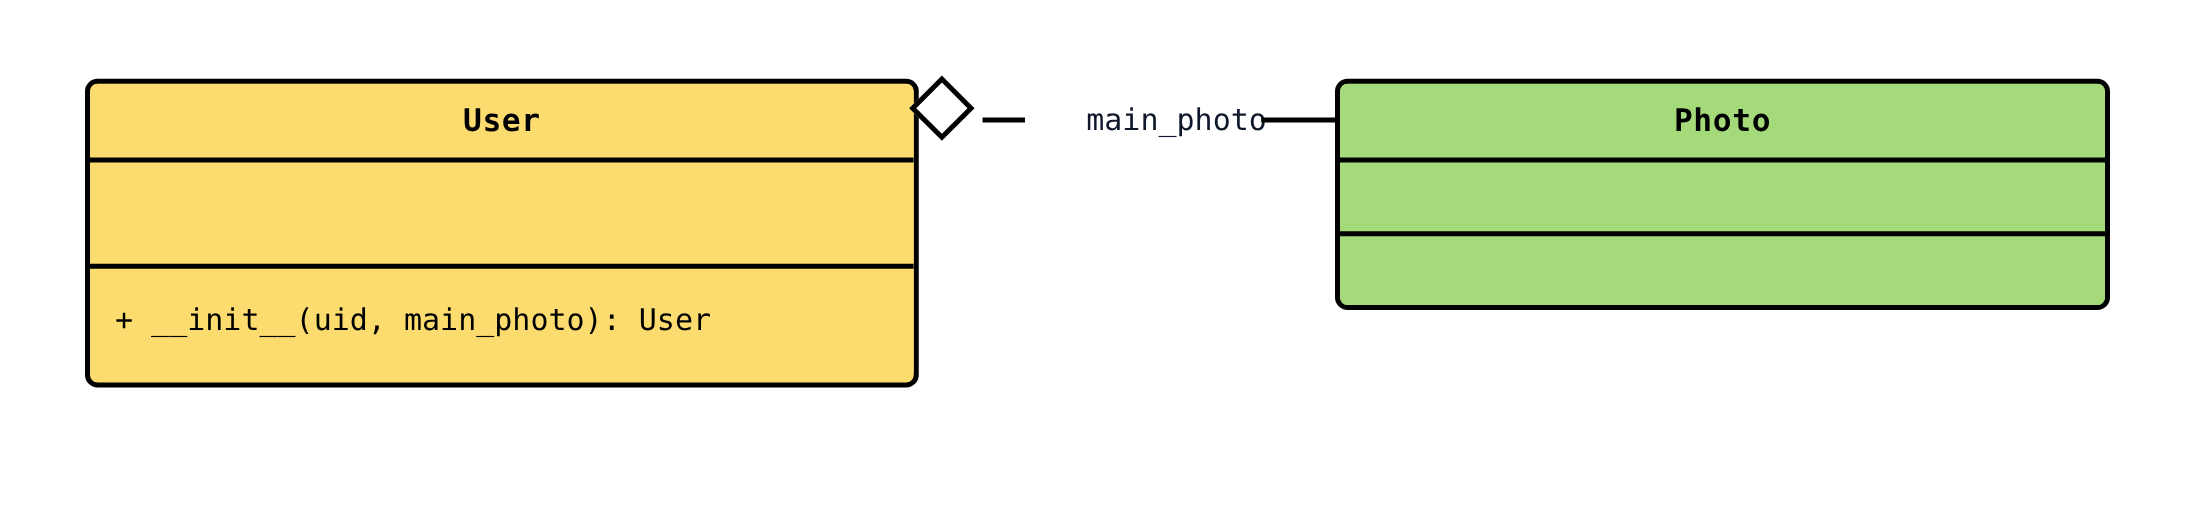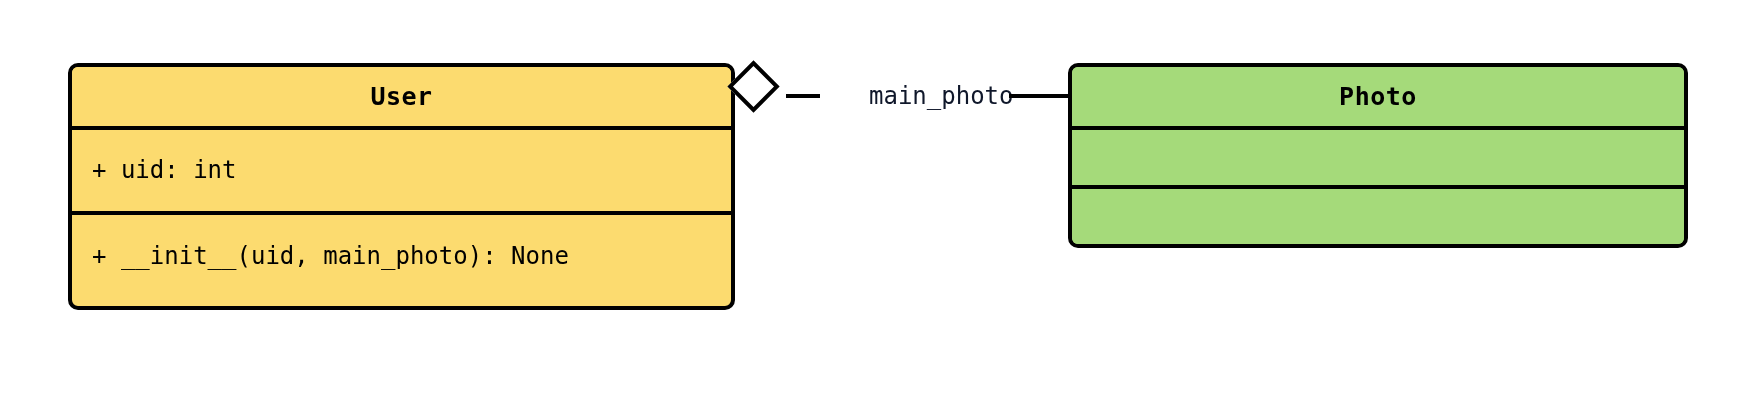--- a/index.html
+++ b/index.html
@@ -125,24 +125,23 @@
   }
 </style>
 </head>
 <body>
 
 <div class="canvas">
 
   <div class="uml-class" id="user-class">
     <div class="compartment uml-title">User</div>
     <div class="compartment uml-attrs">
-      <div class="uml-line">+ uid: int</div>
     </div>
     <div class="compartment uml-methods">
-      <div class="uml-line">+ __init__(uid, main_photo): None</div>
+      <div class="uml-line">+ __init__(uid, main_photo): User</div>
     </div>
   </div>
 
   <div class="assoc-diamond"></div>
   <div class="assoc-line-left"></div>
   <div class="assoc-label">main_photo</div>
   <div class="assoc-line-right"></div>
 
   <div class="uml-class" id="photo-class">
     <div class="compartment uml-title">Photo</div>

